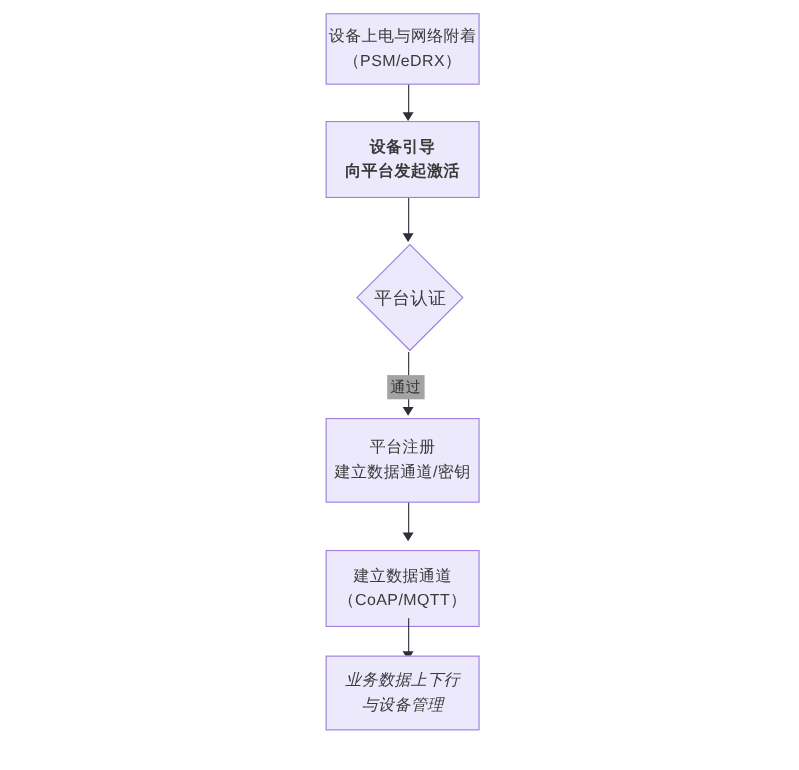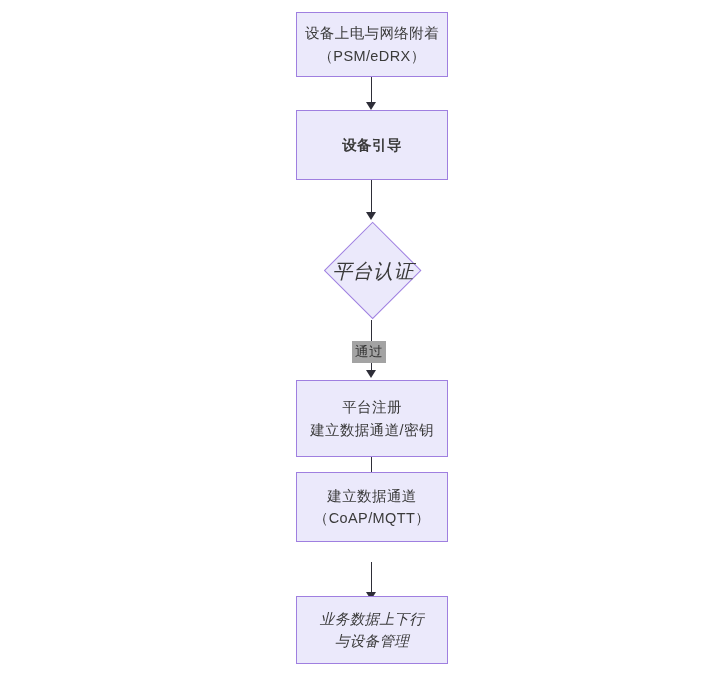--- a/index.html
+++ b/index.html
@@ -39,21 +39,21 @@
     letter-spacing: 0.4px;
   }
   .node .line {
     display: block;
     white-space: nowrap;
   }
 
   
   .rect {
     left: 296px;
-    width: 152px;
+    width: 140px;
   }
 
   
   .diamond-wrap {
     position: absolute;
     left: 324px;
     top: 222px;
     width: 98px;
     height: 98px;
   }
@@ -72,25 +72,24 @@
   }
   .diamond-label {
     position: absolute;
     left: 0;
     top: 0;
     width: 98px;
     height: 98px;
     display: flex;
     align-items: center;
     justify-content: center;
-    font-size: 20px;
+    font-size: 16px;
     color: #3a3a3a;
     letter-spacing: 0.4px;
     white-space: nowrap;
-    font-style: italic;
   }
 
   
   .connector {
     position: absolute;
     left: 371px;
     width: 1.4px;
     background: #2e2e38;
   }
   .arrowhead {
@@ -123,20 +122,21 @@
   <div class="node rect" style="top:12px; height:65px;">
     <span class="line">设备上电与网络附着</span>
     <span class="line">（PSM/eDRX）</span>
   </div>
 
   <div class="connector" style="top:77px; height:27px;"></div>
   <div class="arrowhead" style="top:102px;"></div>
 
   <div class="node rect" style="top:110px; height:70px;font-weight:bold;">
     <span class="line">设备引导</span>
+    <span class="line">向平台发起激活</span>
   </div>
 
   <div class="connector" style="top:180px; height:34px;"></div>
   <div class="arrowhead" style="top:212px;"></div>
 
   <div class="diamond-wrap">
     <div class="diamond-shape"></div>
     <div class="diamond-label">平台认证</div>
   </div>
 
@@ -145,21 +145,21 @@
   <div class="arrowhead" style="top:370px;"></div>
 
   <div class="node rect" style="top:380px; height:77px;">
     <span class="line">平台注册</span>
     <span class="line">建立数据通道/密钥</span>
   </div>
 
   <div class="connector" style="top:457px; height:29px;"></div>
   <div class="arrowhead" style="top:484px;"></div>
 
-  <div class="node rect" style="top:472px; height:70px;">
+  <div class="node rect" style="top:500px; height:70px;">
     <span class="line">建立数据通道</span>
     <span class="line">（CoAP/MQTT）</span>
   </div>
 
   <div class="connector" style="top:562px; height:32px;"></div>
   <div class="arrowhead" style="top:592px;"></div>
 
   <div class="node rect" style="top:596px; height:68px;font-style:italic;">
     <span class="line">业务数据上下行</span>
     <span class="line">与设备管理</span>

